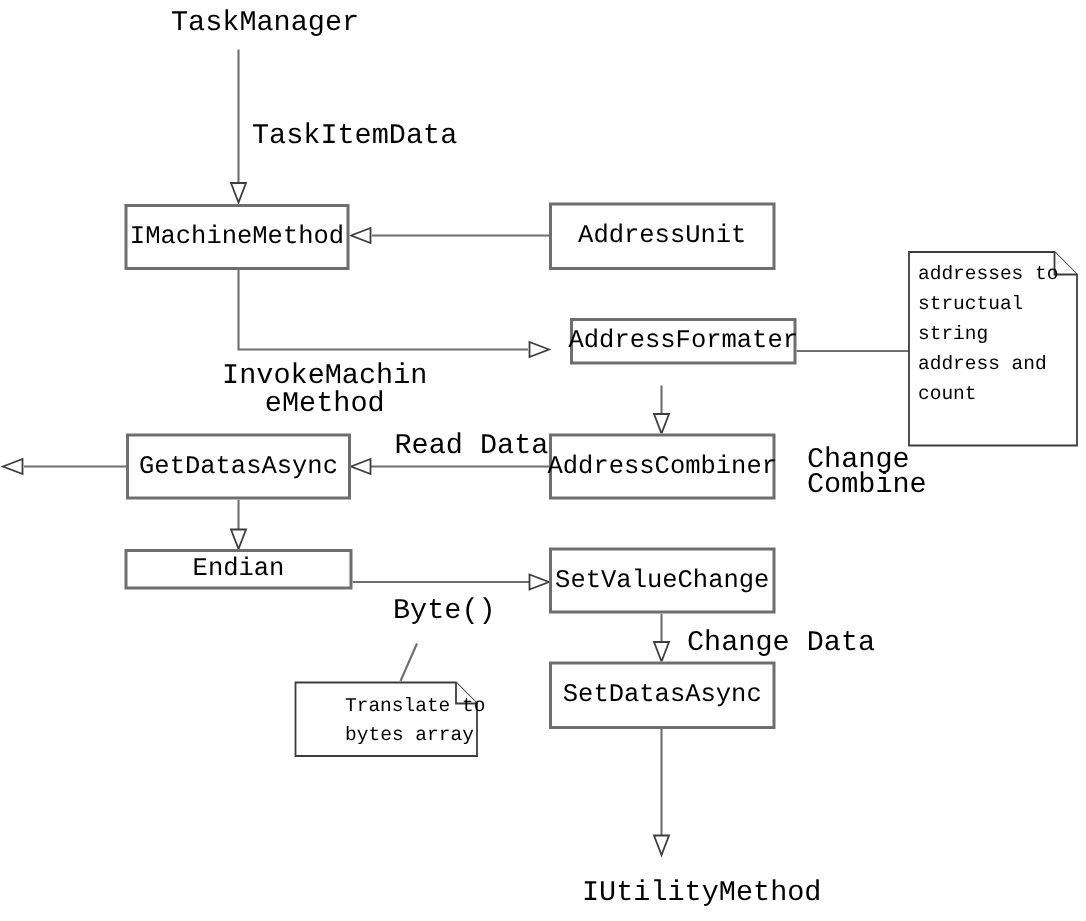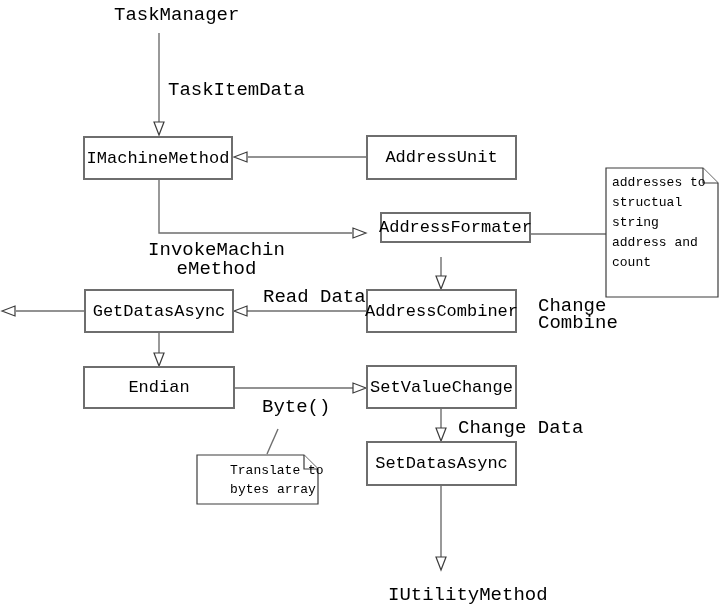--- a/index.html
+++ b/index.html
@@ -119,21 +119,21 @@
   </svg>
 
   <div class="lbl" style="left:114px; top:8px;">TaskManager</div>
   <div class="lbl" style="left:388px; top:588px;">IUtilityMethod</div>
 
   <div class="node-box" style="left:83px; top:136px; width:150px; height:44px;">IMachineMethod</div>
   <div class="node-box" style="left:366px; top:135px; width:151px; height:45px;">AddressUnit</div>
   <div class="node-box" style="left:380px; top:212px; width:151px; height:31px;">AddressFormater</div>
   <div class="node-box" style="left:366px; top:289px; width:151px; height:44px;">AddressCombiner</div>
   <div class="node-box" style="left:84px; top:289px; width:150px; height:44px;">GetDatasAsync</div>
-  <div class="node-box" style="left:83px; top:366px; width:152px; height:43px;">Endian</div>
+  <div class="node-box" style="left:83px; top:366px; width:152px; height:27px;">Endian</div>
   <div class="node-box" style="left:366px; top:365px; width:151px; height:44px;">SetValueChange</div>
   <div class="node-box" style="left:366px; top:441px; width:151px; height:45px;">SetDatasAsync</div>
 
   <div class="lbl" style="left:168px; top:83px;">TaskItemData</div>
 
   <div class="lbl center" style="left:139px; top:243px; width:155px;">
     <div>InvokeMachin</div>
     <div style="margin-top:5px;">eMethod</div>
   </div>
 

